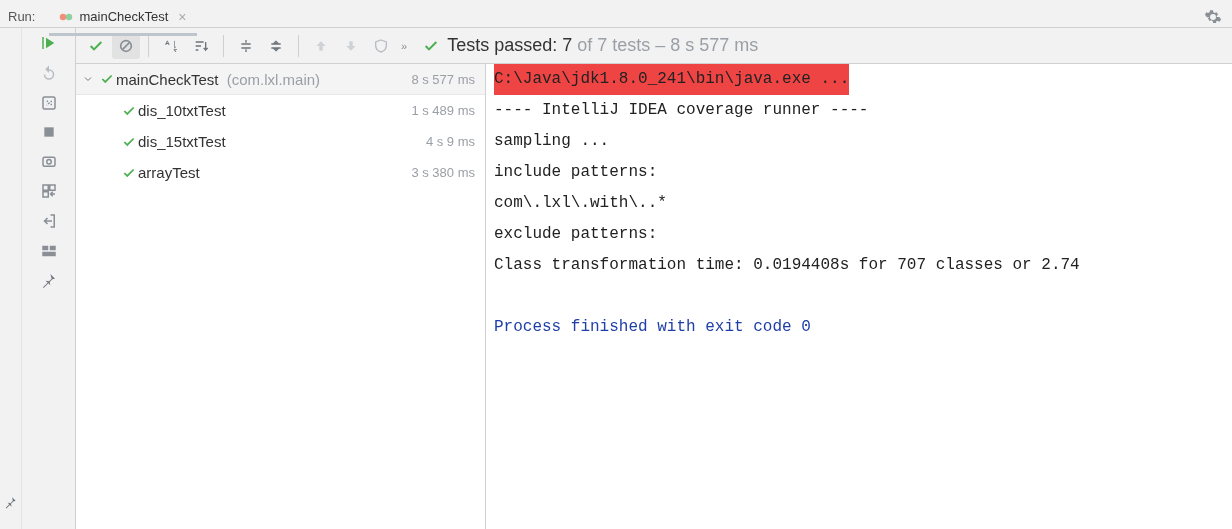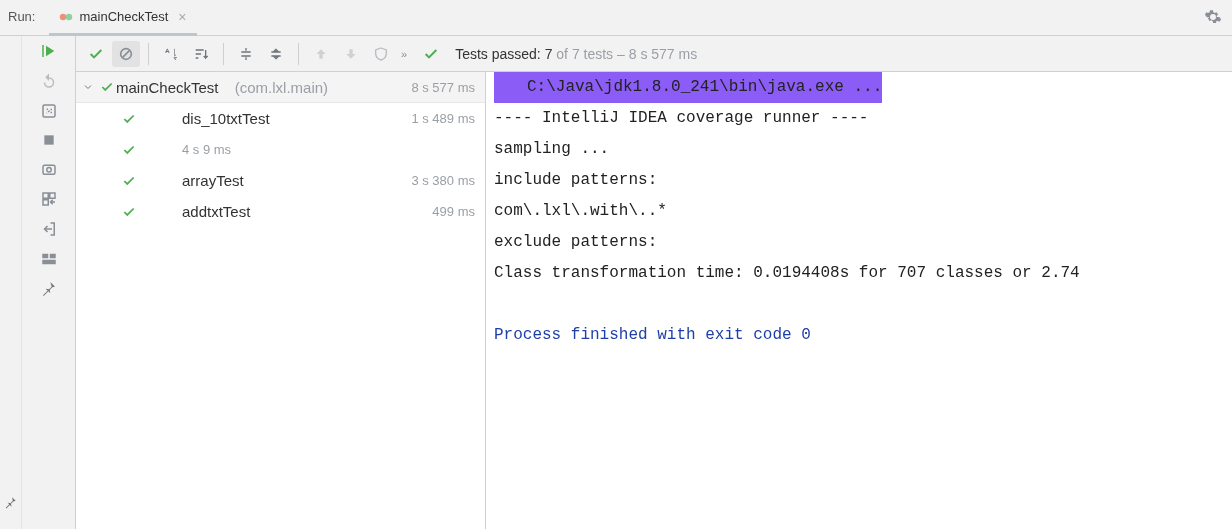--- a/index.html
+++ b/index.html
@@ -8,21 +8,21 @@
     font-size: 13px;
     background: #f2f2f2;
     color: #333;
     width: 1232px;
     height: 529px;
     overflow: hidden;
     display: flex;
     flex-direction: column;
   }
   .titlebar {
-    height: 36px;
+    height: 28px;
     background: #f2f2f2;
     border-bottom: 1px solid #d0d0d0;
     display: flex;
     align-items: flex-start;
     padding-left: 8px;
     position: relative;
   }
   .run-label { color: #555; margin-right: 8px; padding-top:9px; }
   .tab {
     display: flex;
@@ -85,22 +85,22 @@
   .toolbar .btn {
     width:28px;height:26px;
     display:flex;align-items:center;justify-content:center;
     color:#6e747b;
     border-radius:3px;
   }
   .toolbar .btn.disabled { opacity:0.6; }
   .toolbar .sep { width:1px;height:22px;background:#cfcfcf;margin:0 6px;}
   .toolbar .more { color:#8a8f96; font-size:11px; padding:0 4px;}
   .status-row {
-    display:flex;align-items:center;gap:16px;margin-left:10px;
-    font-size:14px;
+    display:flex;align-items:center;gap:8px;margin-left:10px;
+    font-size:18px;
   }
   .passed-count { color:#333; }
   .grey { color:#9a9fa6; }
   .body {
     flex:1;
     display:flex;
     min-height:0;
   }
   .tree {
     width:410px;
@@ -113,35 +113,35 @@
     display:flex;
     align-items:center;
     height:31px;
     padding-left:6px;
     padding-right:10px;
   }
   .tree-row.root { background:#f4f4f4; border-bottom:1px solid #e7e7e7;}
   .tree-row .chev { width:16px;color:#777; }
   .tree-row .check { width:18px; display:flex;align-items:center;justify-content:center;}
   .tree-row .name { flex:1; }
-  .tree-row .pkg { color:#9a9fa6; margin-left:12px;}
+  .tree-row .pkg { color:#9a9fa6; margin-left:4px;}
   .tree-row .time { color:#9a9fa6; font-size:13px;}
-  .tree-row.child { padding-left:44px;gap:44px; }
+  .tree-row.child { padding-left:44px; }
   .console {
     flex:1;
     background:#fff;
     font-family: "Consolas","Courier New",monospace;
     font-size:16px;
     line-height:31px;
     padding:0 8px;
     white-space:pre;
     overflow:hidden;
     color:#222;
   }
-  .console .cmd { background:#8b5cf6; display:inline-block;padding-left:33px; }
+  .console .cmd { background:#ef4444; display:inline-block; }
   .console .exitline { color:#1f3fa8; }
   svg { display:block; }
   .green-check { color:#4caf50; }
 </style>
 </head>
 <body>
 
 <div class="titlebar">
   <span class="run-label">Run:</span>
   <div class="tab">
@@ -326,39 +326,31 @@
             </span>
           <span class="name">dis_10txtTest</span>
           <span class="time">1 s 489 ms</span>
         </div>
         <div class="tree-row child">
           <span class="check green-check">
               <svg width="14" height="14" viewBox="0 0 24 24" fill="none" stroke="#4caf50" stroke-width="3">
                 <path d="M4 12l5 5L20 6"></path>
               </svg>
             </span>
+          <span class="name">dis_15txtTest</span>
           <span class="time">4 s 9 ms</span>
         </div>
         <div class="tree-row child">
           <span class="check green-check">
               <svg width="14" height="14" viewBox="0 0 24 24" fill="none" stroke="#4caf50" stroke-width="3">
                 <path d="M4 12l5 5L20 6"></path>
               </svg>
             </span>
           <span class="name">arrayTest</span>
           <span class="time">3 s 380 ms</span>
-        </div>
-        <div class="tree-row child">
-          <span class="check green-check">
-              <svg width="14" height="14" viewBox="0 0 24 24" fill="none" stroke="#4caf50" stroke-width="3">
-                <path d="M4 12l5 5L20 6"></path>
-              </svg>
-            </span>
-          <span class="name">addtxtTest</span>
-          <span class="time">499 ms</span>
         </div>
       </div>
 
       <div class="console"><span class="cmd">C:\Java\jdk1.8.0_241\bin\java.exe ...</span>
 <span>---- IntelliJ IDEA coverage runner ----</span>
 <span>sampling ...</span>
 <span>include patterns:</span>
 <span>com\.lxl\.with\..*</span>
 <span>exclude patterns:</span>
 <span>Class transformation time: 0.0194408s for 707 classes or 2.74</span>

